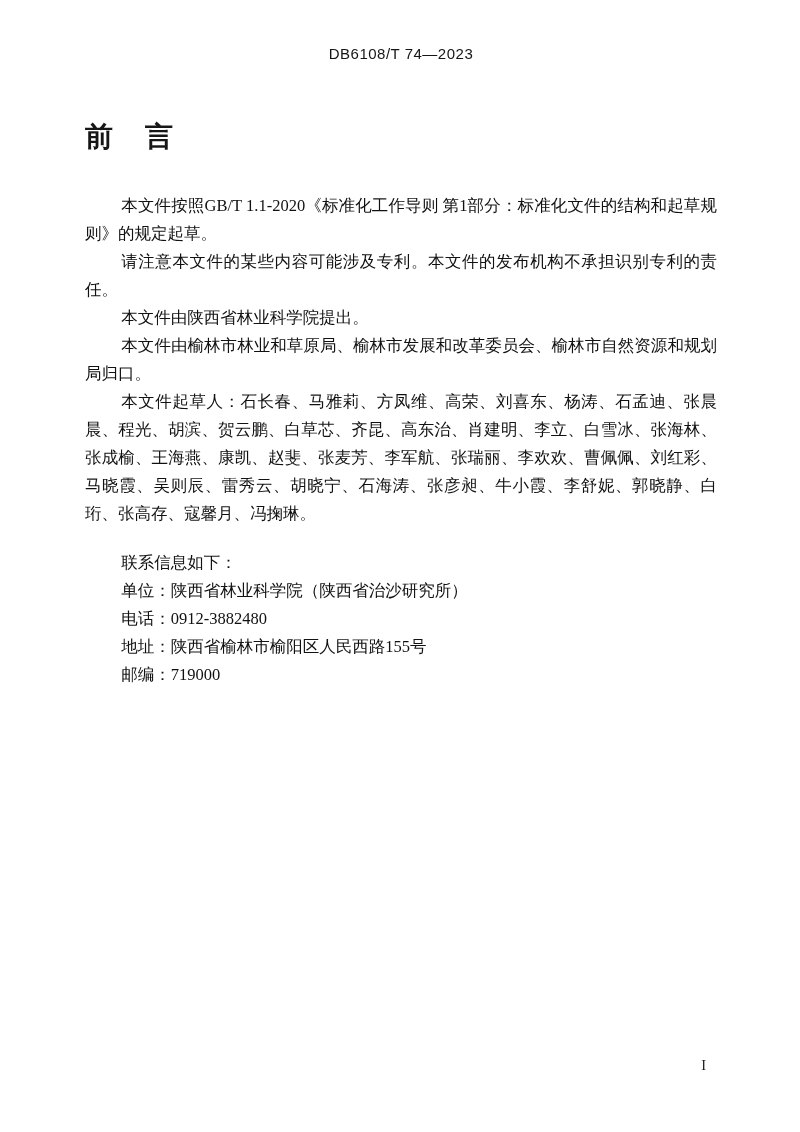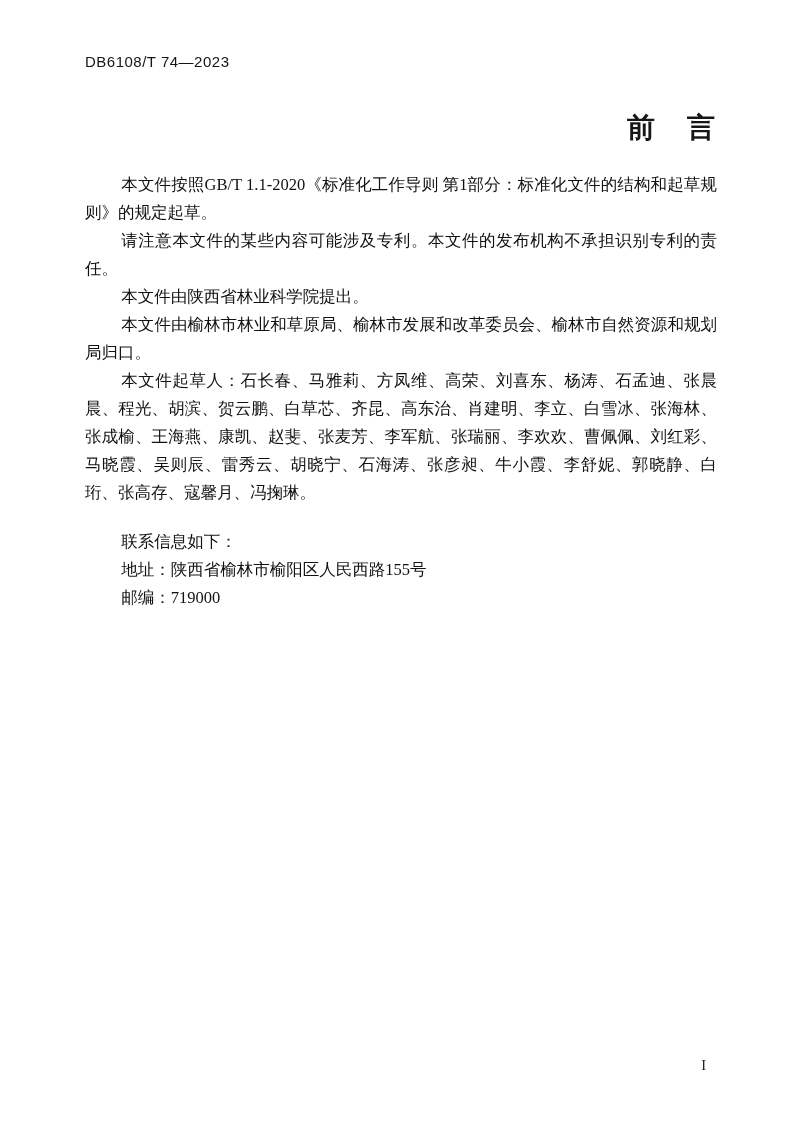--- a/index.html
+++ b/index.html
@@ -11,41 +11,40 @@
     font-family: "Liberation Serif", "DejaVu Serif", serif;
     color: #111111;
     overflow: hidden;
   }
   .page {
     position: absolute;
     inset: 0;
     padding: 45px 83px 0 85px;
   }
   .doc-header {
-    text-align: left;
+    text-align: center;
     font-family: "Liberation Sans", "DejaVu Sans", sans-serif;
     font-size: 15px;
     font-weight: 500;
     letter-spacing: 0.5px;
     color: #151515;
     height: 18px;
     line-height: 18px;
-    margin-top: 8px;
   }
   .doc-title {
-    margin-top: 42px;
-    text-align: right;
+    margin-top: 59px;
+    text-align: left;
     font-size: 28px;
     font-weight: bold;
     letter-spacing: 2px;
     color: #161616;
     line-height: 30px;
   }
   .body-text {
-    margin-top: 28px;
+    margin-top: 40px;
     font-size: 16.5px;
     line-height: 28px;
     text-align: justify;
     text-justify: inter-ideograph;
   }
   .body-text p {
     text-indent: 2.2em;
   }
   .contact-block {
     margin-top: 21px;
@@ -73,20 +72,22 @@
 
   <div class="body-text">
     <p>本文件按照GB/T 1.1-2020《标准化工作导则 第1部分：标准化文件的结构和起草规则》的规定起草。</p>
     <p>请注意本文件的某些内容可能涉及专利。本文件的发布机构不承担识别专利的责任。</p>
     <p>本文件由陕西省林业科学院提出。</p>
     <p>本文件由榆林市林业和草原局、榆林市发展和改革委员会、榆林市自然资源和规划局归口。</p>
     <p>本文件起草人：石长春、马雅莉、方凤维、高荣、刘喜东、杨涛、石孟迪、张晨晨、程光、胡滨、贺云鹏、白草芯、齐昆、高东治、肖建明、李立、白雪冰、张海林、张成榆、王海燕、康凯、赵斐、张麦芳、李军航、张瑞丽、李欢欢、曹佩佩、刘红彩、马晓霞、吴则辰、雷秀云、胡晓宁、石海涛、张彦昶、牛小霞、李舒妮、郭晓静、白珩、张高存、寇馨月、冯掬琳。</p>
 
     <div class="contact-block">
       <p>联系信息如下：</p>
+      <p>单位：陕西省林业科学院（陕西省治沙研究所）</p>
+      <p>电话：0912-3882480</p>
       <p>地址：陕西省榆林市榆阳区人民西路155号</p>
       <p>邮编：719000</p>
     </div>
   </div>
 
   <div class="page-number">I</div>
 
 </div>
 
 </body></html>

